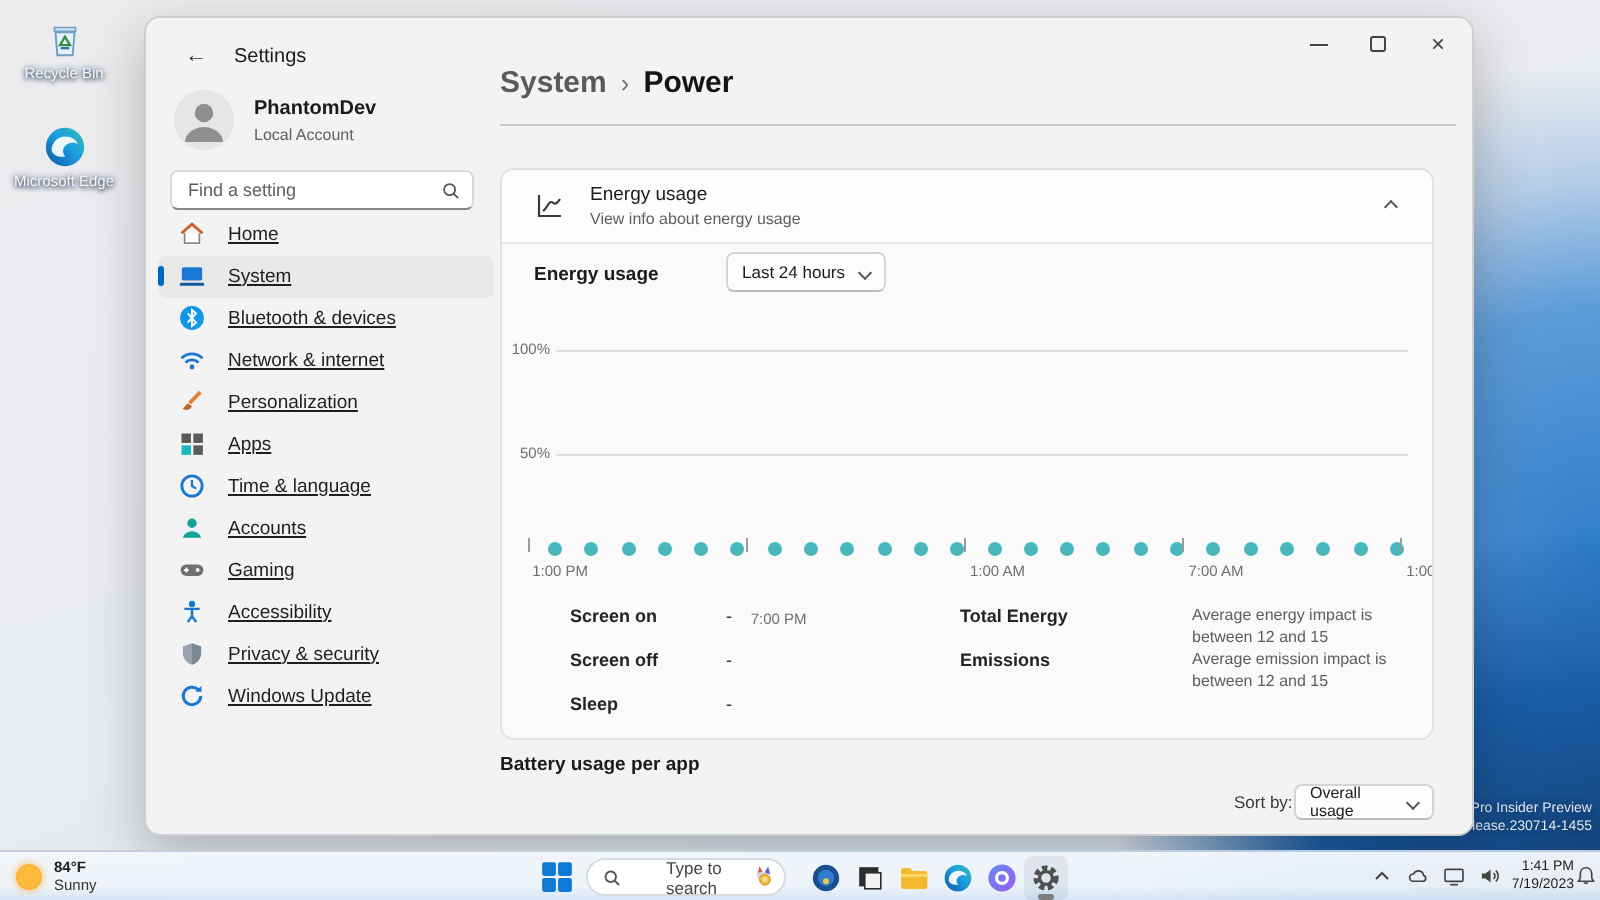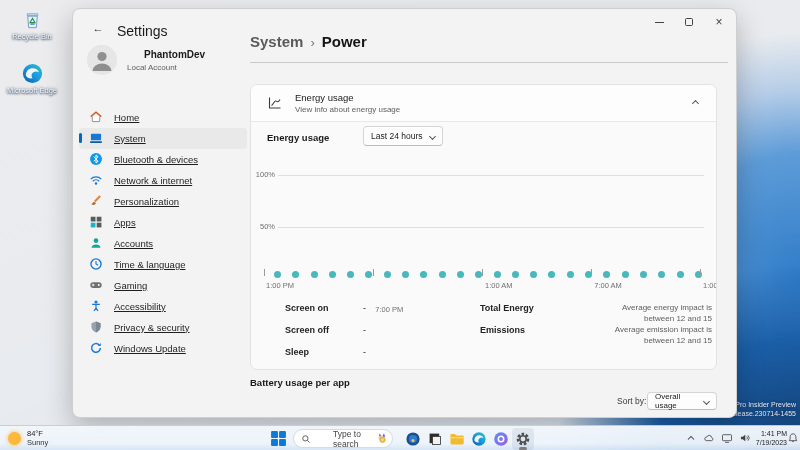--- a/index.html
+++ b/index.html
@@ -11,31 +11,31 @@
       linear-gradient(160deg,#ececee 0%,#e8ebef 55%,#dfe6ef 80%,#d5e0ee 100%);}
 
   
   .dicon{position:absolute;width:54px;text-align:center;color:#f4f7fb;font-size:7.5px;
     text-shadow:0 1px 2px rgba(40,60,90,.95),0 0 3px rgba(40,60,90,.8);line-height:1.15;}
   .dicon svg{width:23px;height:23px;display:block;margin:0 auto 2px;}
 
   
   #win{position:absolute;left:72px;top:8px;width:665px;height:410px;background:#f3f3f3;
     border:1px solid #cfcfcf;border-radius:8px;box-shadow:0 10px 28px rgba(0,0,0,.25);overflow:hidden;}
-  .titlebar-text{position:absolute;left:44px;top:14px;font-size:14px;color:#1b1b1b;}
+  .titlebar-text{position:absolute;left:44px;top:14px;font-size:10px;color:#1b1b1b;}
   .back{position:absolute;left:16px;top:10px;font-size:11px;color:#333;width:18px;height:18px;text-align:center;line-height:18px;border-radius:4px;}
   .wctl{position:absolute;top:0;width:34px;height:26px;display:flex;align-items:center;justify-content:center;color:#444;}
   .mini-bar{width:9px;height:1px;background:#444;}
   .maxi-box{width:8px;height:8px;border:1px solid #444;border-radius:1.5px;}
   .close-x{font-size:12px;line-height:1;color:#444;}
 
   
   .avatar{position:absolute;left:14px;top:36px;width:30px;height:30px;border-radius:50%;background:#e3e3e3;overflow:hidden;}
   .avatar svg{width:30px;height:30px;}
-  .acct-name{position:absolute;left:54px;top:40px;font-size:10px;font-weight:bold;color:#1b1b1b;margin-left:17px;}
+  .acct-name{position:absolute;left:54px;top:40px;font-size:10px;font-weight:bold;color:#1b1b1b;}
   .acct-type{position:absolute;left:54px;top:54px;font-size:8px;color:#5e5e5e;}
   .sb-search{position:absolute;left:12px;top:76px;width:152px;height:20px;background:#fff;border:1px solid #d9d9d9;border-bottom-color:#868686;border-radius:4px;}
   .sb-search .ph{position:absolute;left:8px;top:4px;font-size:9px;color:#5e5e5e;}
   .sb-search svg{position:absolute;right:5px;top:4px;width:11px;height:11px;}
   #nav{position:absolute;left:6px;top:98px;width:168px;}
   .nav-item{position:relative;height:20.5px;display:flex;align-items:center;padding-left:10px;border-radius:4px;margin-bottom:.5px;}
   .nav-item.sel{background:#e9e9e9;}
   .nav-item .pill{position:absolute;left:0;top:5px;width:3px;height:10px;border-radius:2px;background:#0067c0;}
   .nav-icon{width:14px;height:14px;margin-right:11px;display:inline-flex;}
   .nav-icon svg{width:14px;height:14px;}
@@ -66,41 +66,41 @@
   .ylabel{position:absolute;left:0;width:24px;text-align:right;font-size:7.5px;color:#6f6f6f;}
   .gridline{position:absolute;left:27px;right:12px;height:1px;background:#dedede;}
   #dots{position:absolute;left:23px;right:14px;top:186px;display:flex;justify-content:space-between;}
   .dot{width:7px;height:7px;border-radius:50%;}
   #ticks{position:absolute;left:13px;right:15px;top:184px;height:8px;}
   .tickmark{position:absolute;top:0;width:1px;height:7px;background:#9a9a9a;}
   .ticklabel{position:absolute;top:12px;width:60px;margin-left:-30px;text-align:right;font-size:7.5px;color:#6f6f6f;}
 
   .stat-label{position:absolute;font-size:9px;font-weight:600;color:#242424;}
   .stat-val{position:absolute;font-size:9px;color:#242424;}
-  .stat-val.long{font-size:8px;color:#5e5e5e;width:116px;line-height:1.35;text-align:right;}
+  .stat-val.long{font-size:8px;color:#5e5e5e;width:116px;line-height:1.35;}
 
   
   .bt-title{position:absolute;left:177px;top:368px;font-size:9.5px;font-weight:700;color:#1b1b1b;}
   .bt-search{position:absolute;left:177px;top:383px;width:138px;height:18px;background:#fff;border:1px solid #d9d9d9;border-bottom-color:#8a8a8a;border-radius:4px;}
   .bt-search .ph{position:absolute;left:8px;top:3.5px;font-size:8.5px;color:#5e5e5e;}
   .bt-search svg{position:absolute;right:5px;top:3.5px;width:10px;height:10px;}
   .sortby{position:absolute;left:544px;top:387px;font-size:8.5px;color:#3a3a3a;}
   #dd-sort{left:574px;top:383px;width:70px;height:18px;font-size:8px;}
 
   
   .wm{position:absolute;right:4px;text-align:right;font-size:7px;color:rgba(255,255,255,.88);text-shadow:0 0 3px rgba(0,30,70,.55);}
 
   
   #taskbar{position:absolute;left:0;bottom:0;width:800px;height:25px;
     background:linear-gradient(to bottom,rgba(243,247,252,.97) 0%,rgba(238,244,251,.96) 72%,rgba(214,229,246,.95) 100%);
     border-top:1px solid rgba(120,140,165,.25);}
   .weather{position:absolute;left:8px;top:3px;display:flex;align-items:center;}
   .weather .sun{width:13px;height:13px;border-radius:50%;background:radial-gradient(circle,#ffb93d 55%,#f09a1d 100%);box-shadow:0 0 4px rgba(255,170,40,.8);}
   .weather .wtxt{margin-left:6px;font-size:7.5px;line-height:1.25;color:#333;}
-  .weather .wtxt .t{font-weight:400;color:#222;}
+  .weather .wtxt .t{font-weight:700;color:#222;}
   .tb-start{position:absolute;left:270px;top:4px;width:17px;height:17px;}
   .tb-search{position:absolute;left:293px;top:3px;width:100px;height:19px;background:#fff;border:1px solid #d6dbe2;border-radius:10px;display:flex;align-items:center;padding:0 4px 0 7px;}
   .tb-search .mg{width:10px;height:10px;flex:none;}
   .tb-search .ph{flex:1;font-size:8.5px;color:#454545;margin-left:22px;}
   .tb-search .medal{width:13px;height:13px;flex:none;}
   #tb-apps{position:absolute;left:402px;top:1.5px;display:flex;}
   .tb-slot{width:22px;height:22px;display:flex;align-items:center;justify-content:center;border-radius:4px;position:relative;}
   .tb-slot svg{width:16px;height:16px;}
   .tb-slot.active{background:rgba(0,40,90,.07);}
   .tb-slot.active::after{content:"";position:absolute;bottom:0px;left:7px;width:8px;height:2.2px;border-radius:2px;background:#7d7d7d;}
@@ -153,20 +153,27 @@
 
     <div class="avatar">
       <svg viewBox="0 0 30 30">
           <circle cx="15" cy="15" r="15" fill="#e6e6e6"></circle>
           <circle cx="15" cy="11.5" r="4.6" fill="#8f8f8f"></circle>
           <path d="M5.5 26a9.5 7.5 0 0 1 19 0z" fill="#8f8f8f"></path>
         </svg>
     </div>
     <div class="acct-name">PhantomDev</div>
     <div class="acct-type">Local Account</div>
+    <div class="sb-search">
+      <span class="ph">Find a setting</span>
+      <svg viewBox="0 0 16 16">
+          <circle cx="7" cy="7" r="4" stroke="#555" fill="none" stroke-width="1.3"></circle>
+          <path d="M10 10l3.2 3.2" stroke="#555" stroke-width="1.3"></path>
+        </svg>
+    </div>
     <div id="nav">
         <div class="nav-item">
           <span class="nav-icon">
             <svg viewBox="0 0 16 16">
               <path d="M2 7.6 8 2.4l6 5.2" stroke="#c8602c" stroke-width="1.6" fill="none"></path>
               <path d="M3.8 7.6v5.6h8.4V7.6" fill="#fff" stroke="#8a8a8a" stroke-width="1"></path>
             </svg>
           </span>
           <span class="nav-label">Home</span>
         </div>
@@ -215,34 +222,34 @@
               <rect x="8.8" y="2" width="5.4" height="5.4" fill="#5a5a5a"></rect>
               <rect x="2" y="8.8" width="5.4" height="5.4" fill="#18b7c4"></rect>
               <rect x="8.8" y="8.8" width="5.4" height="5.4" fill="#5a5a5a"></rect>
             </svg>
           </span>
           <span class="nav-label">Apps</span>
         </div>
         <div class="nav-item">
           <span class="nav-icon">
             <svg viewBox="0 0 16 16">
+              <circle cx="8" cy="8" r="5.8" fill="none" stroke="#1878d4" stroke-width="1.6"></circle>
+              <path d="M8 4.6V8l2.4 1.5" stroke="#1878d4" stroke-width="1.3" fill="none"></path>
+            </svg>
+          </span>
+          <span class="nav-label">Time &amp; language</span>
+        </div>
+        <div class="nav-item">
+          <span class="nav-icon">
+            <svg viewBox="0 0 16 16">
               <circle cx="8" cy="5.3" r="2.7" fill="#16a49a"></circle>
               <path d="M2.8 13.5a5.3 4.6 0 0 1 10.4 0z" fill="#16a49a"></path>
             </svg>
           </span>
           <span class="nav-label">Accounts</span>
-        </div>
-        <div class="nav-item">
-          <span class="nav-icon">
-            <svg viewBox="0 0 16 16">
-              <circle cx="8" cy="8" r="5.8" fill="none" stroke="#1878d4" stroke-width="1.6"></circle>
-              <path d="M8 4.6V8l2.4 1.5" stroke="#1878d4" stroke-width="1.3" fill="none"></path>
-            </svg>
-          </span>
-          <span class="nav-label">Time &amp; language</span>
         </div>
         <div class="nav-item">
           <span class="nav-icon">
             <svg viewBox="0 0 16 16">
               <rect x="1.5" y="4.8" width="13" height="6.6" rx="3.3" fill="#707070"></rect>
               <circle cx="11.2" cy="8" r="1.1" fill="#fff"></circle>
               <path d="M4.8 6.6v2.8M3.4 8h2.8" stroke="#fff" stroke-width="1"></path>
             </svg>
           </span>
           <span class="nav-label">Gaming</span>

